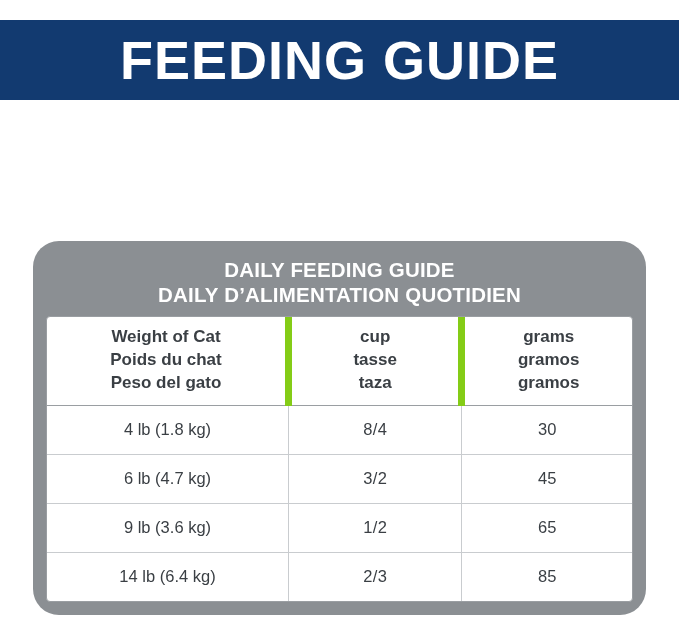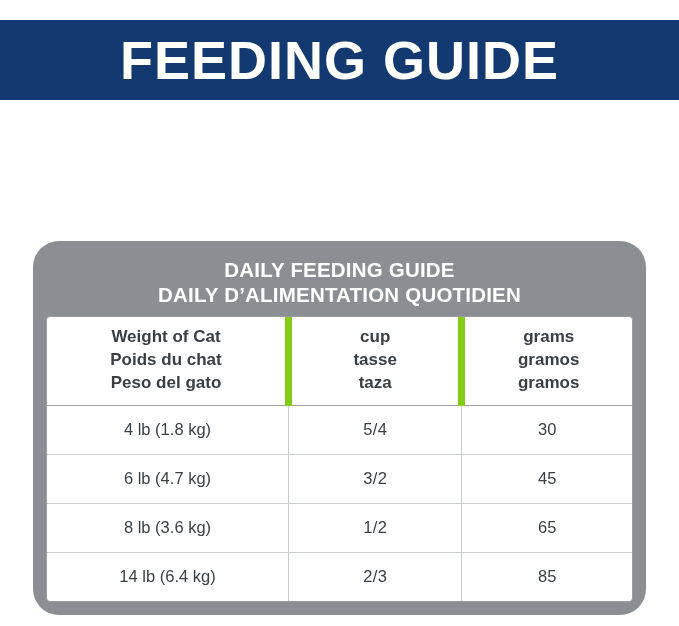--- a/index.html
+++ b/index.html
@@ -183,30 +183,30 @@
             <th class="col-grams col-sep">
               <div>grams</div>
               <div>gramos</div>
               <div>gramos</div>
             </th>
           </tr>
         </thead>
         <tbody>
           <tr>
             <td class="col-weight">4 lb (1.8 kg)</td>
-            <td class="col-cup col-sep frac">5/4</td>
+            <td class="col-cup col-sep frac">8/4</td>
             <td class="col-grams col-sep">30</td>
           </tr>
           <tr>
             <td class="col-weight">6 lb (4.7 kg)</td>
             <td class="col-cup col-sep frac">3/2</td>
             <td class="col-grams col-sep">45</td>
           </tr>
           <tr>
-            <td class="col-weight">8 lb (3.6 kg)</td>
+            <td class="col-weight">9 lb (3.6 kg)</td>
             <td class="col-cup col-sep frac">1/2</td>
             <td class="col-grams col-sep">65</td>
           </tr>
           <tr>
             <td class="col-weight">14 lb (6.4 kg)</td>
             <td class="col-cup col-sep frac">2/3</td>
             <td class="col-grams col-sep">85</td>
           </tr>
 
         </tbody>

